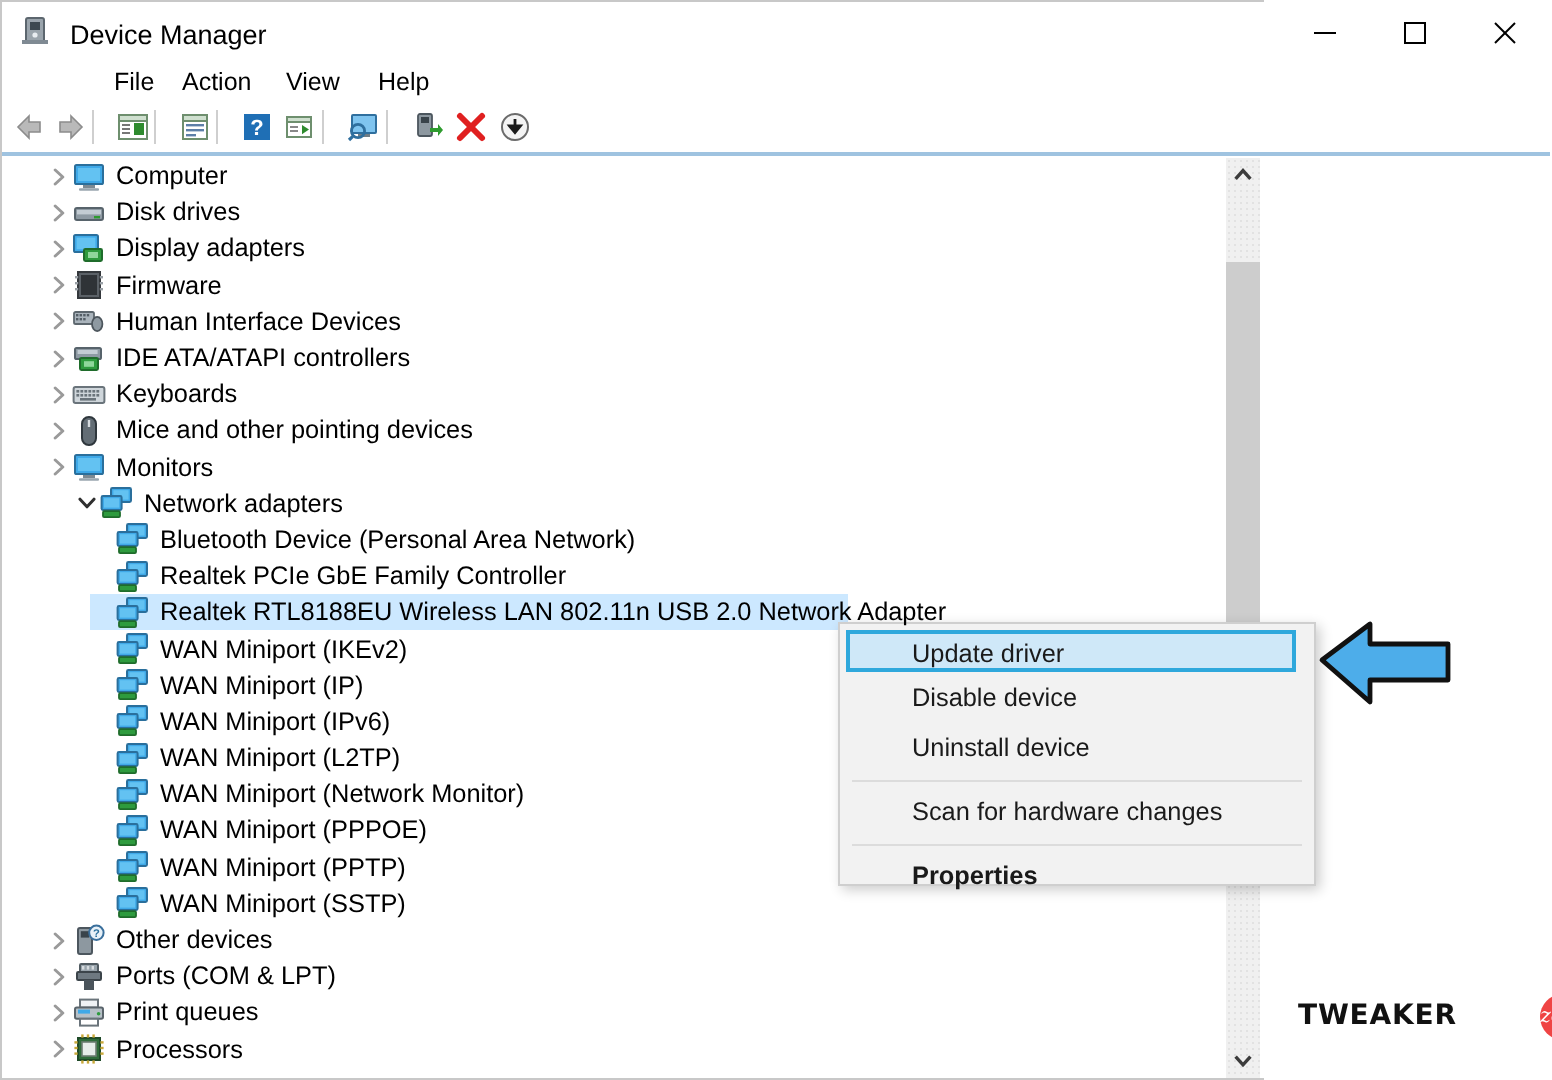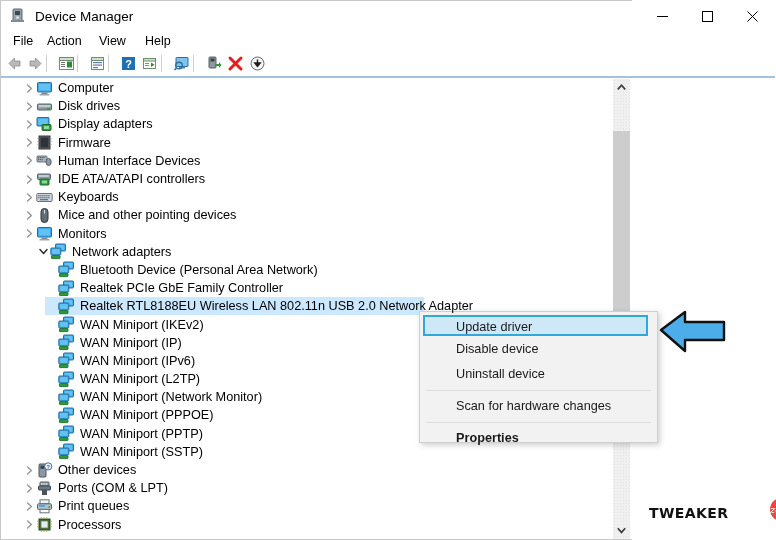--- a/index.html
+++ b/index.html
@@ -16,21 +16,21 @@
   .titlebar{position:absolute;left:0;top:0;width:774px;height:30px;background:#ffffff;}
   .title-left{position:absolute;left:9px;top:6px;display:flex;align-items:center;gap:9px;}
   .title-text{font-size:13.5px;color:#000;line-height:18px;}
   .win-btns{position:absolute;right:0;top:0;display:flex;height:30px;}
   .win-btn{width:45px;height:30px;display:flex;align-items:center;justify-content:center;
            cursor:default;}
 
   
   .menubar{position:absolute;left:0;top:30px;width:774px;height:20px;background:#ffffff;}
   .menu-item{position:absolute;top:2px;height:16px;font-size:12.5px;color:#000;
-             padding:0 6px;line-height:16px;cursor:default;}
+             padding:0 6px;line-height:16px;cursor:default;margin-left:44px;}
 
   
   .toolbar{position:absolute;left:0;top:50px;width:774px;height:25px;background:#ffffff;}
   .tb-btn{position:absolute;top:2px;width:21px;height:21px;display:flex;align-items:center;
           justify-content:center;cursor:default;}
   .tb-sep{position:absolute;top:4px;width:1px;height:17px;background:#cfcfcf;}
 
   
   .tb-underline{position:absolute;left:0;top:75px;width:774px;height:2px;background:#9fc3e0;}
   .tb-underline2{position:absolute;left:0;top:77px;width:774px;height:1px;background:#ffffff;}
@@ -68,21 +68,21 @@
   .ctx-item.hl{position:absolute;left:3px;top:3px;width:225px;height:21px;line-height:21px;
                background:#cfe8f8;border:2px solid #2fa8dc;box-sizing:border-box;
                padding-left:31px;}
   .ctx-sep{height:1px;background:#dcdcdc;margin:3px 6px;}
 
   
   .annot-arrow{position:absolute;left:657px;top:307px;width:70px;height:52px;}
 
   
   .logo{position:absolute;left:648px;top:494px;width:84px;height:26px;
-        display:flex;align-items:flex-end;gap:44px;}
+        display:flex;align-items:center;gap:44px;}
   .logo-word{font-size:14px;font-weight:bold;letter-spacing:.4px;color:#111;
              font-family:"DejaVu Sans", sans-serif;}
   .logo-badge{width:23px;height:23px;border-radius:50%;background:#ef4444;
               margin-left:-2px;display:flex;align-items:center;justify-content:center;}
   .logo-badge span{font-family:"DejaVu Serif", serif;font-style:italic;font-size:10px;
                    color:#fff;}
 </style>
 </head>
 <body>
 

